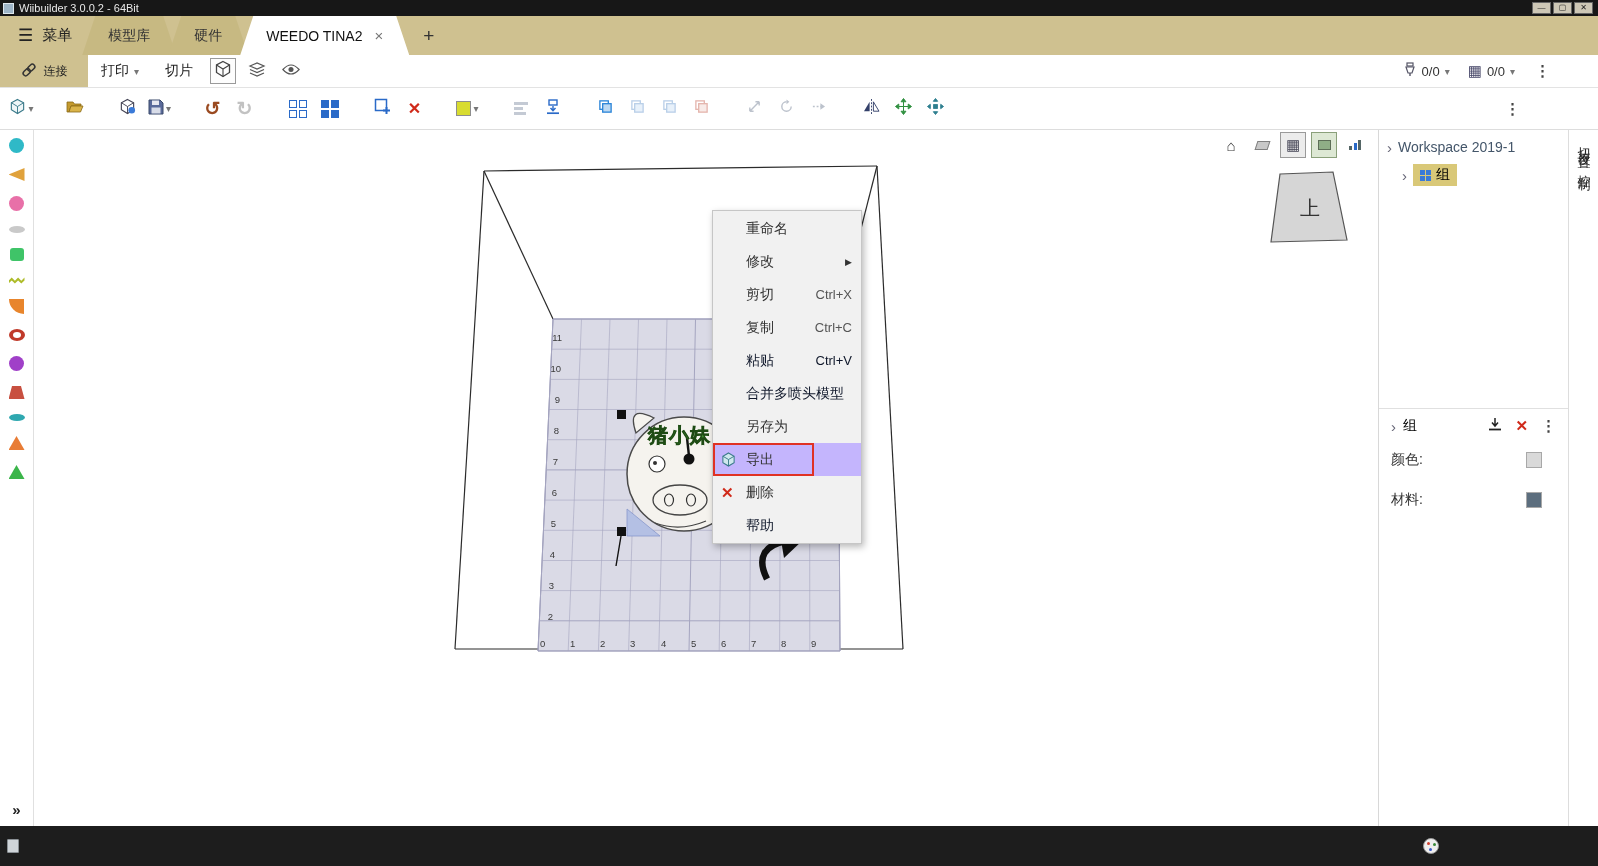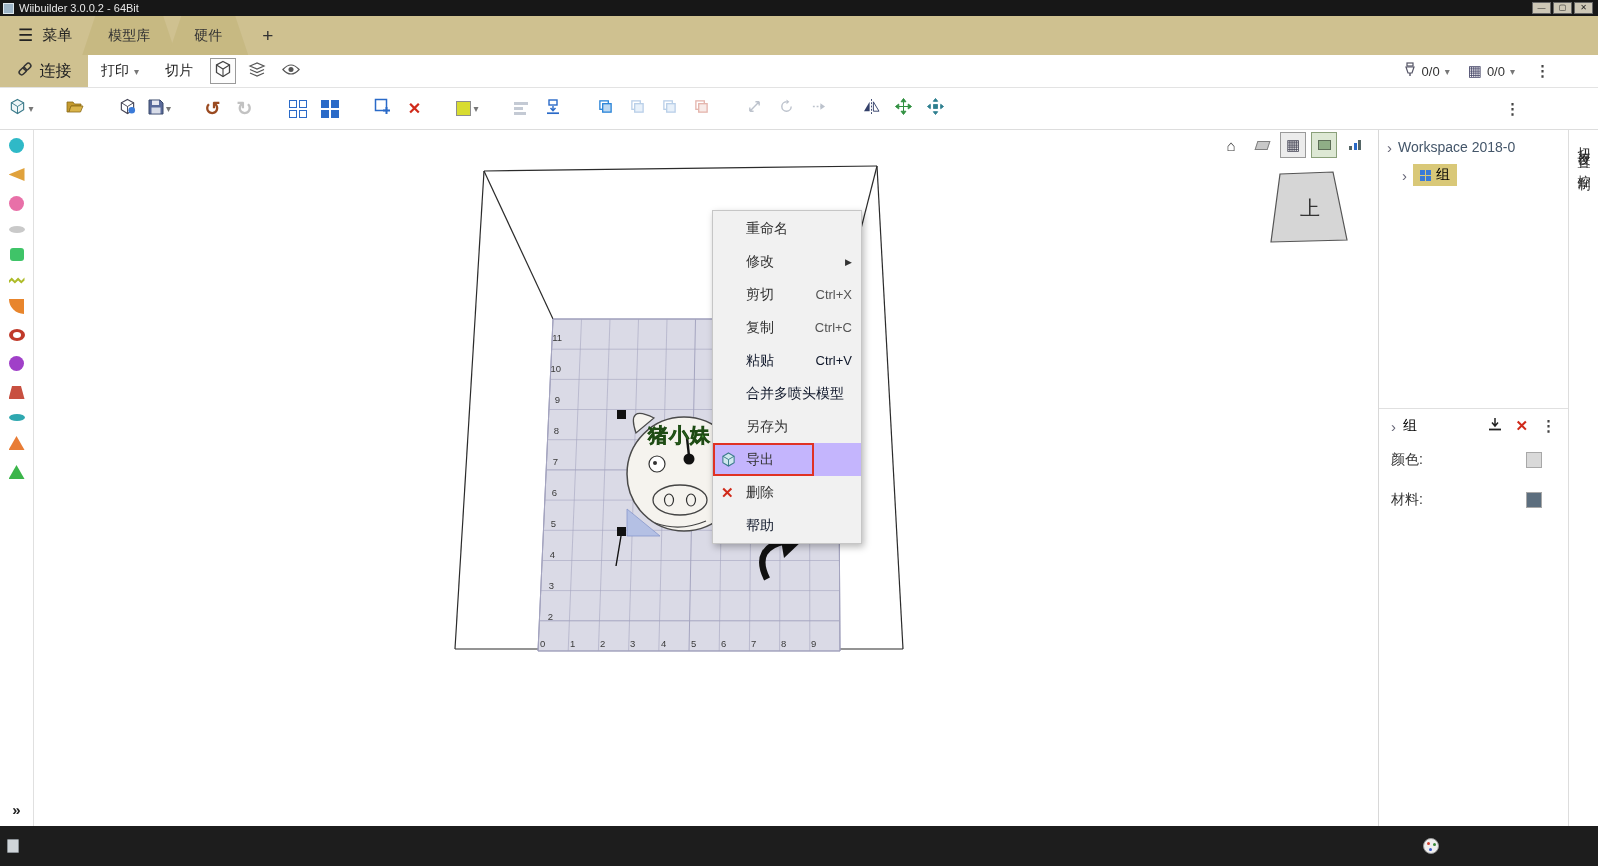--- a/index.html
+++ b/index.html
@@ -17,21 +17,21 @@
   .menu-btn{display:flex;align-items:center;gap:9px;padding:0 18px;font-size:15px;color:#222;cursor:default}
   .mi{font-size:17px;color:#222}
   .tab{display:flex;align-items:center;justify-content:center;font-size:14px;color:#333;clip-path:polygon(13px 0,calc(100% - 13px) 0,100% 100%,0 100%);padding:16px 26px;margin-left:-8px}
   .tab.inactive{background:#c7b982}
   .tab.active{background:#fff;color:#111}
   .tab-close{margin-left:12px;color:#777;font-size:15px;line-height:1}
   .add-tab{display:flex;align-items:center;padding:0 14px;font-size:19px;color:#333}
 
   
   .toolbar-main{height:33px;background:#fff;border-bottom:1px solid #e3e3e3;display:flex;align-items:center;flex:0 0 auto}
-  .connect{width:88px;height:100%;background:#cfc190;display:flex;align-items:center;justify-content:center;gap:7px;font-size:16px;color:#222}
+  .connect{width:88px;height:100%;background:#cfc190;display:flex;align-items:center;justify-content:center;gap:7px;font-size:12px;color:#222}
   .tb-text-btn{display:flex;align-items:center;gap:5px;font-size:14px;color:#222;padding:0 13px}
   .tb-text-btn:first-of-type{margin-left:10px}
   .caret{font-size:10px;color:#777}
   .view-toggle{width:26px;height:26px;display:flex;align-items:center;justify-content:center;margin:0 4px;border:1px solid transparent}
   .view-toggle.sel{border:1px solid #9a9a9a;background:#fdfdfd}
   .counters{margin-left:auto;display:flex;align-items:center;gap:18px}
   .counter{display:flex;align-items:center;gap:5px;font-size:13px;color:#333}
   .dots{font-size:15px;color:#444;font-weight:bold;padding:0 8px}
   .dots.r2{margin:0 40px 0 12px}
 
@@ -138,20 +138,24 @@
   <div class="tabbar">
     <div class="menu-btn">
       <span class="mi">☰</span>
       <span>菜单</span>
     </div>
     <div class="tab inactive">
       <span>模型库</span>
     </div>
     <div class="tab inactive">
       <span>硬件</span>
+    </div>
+    <div class="tab active">
+      <span>WEEDO TINA2</span>
+      <span class="tab-close">×</span>
     </div>
     <div class="add-tab">+</div>
   </div>
 
   <div class="toolbar-main">
     <div class="connect">
       <span>
         <svg width="16" height="16" viewBox="0 0 16 16">
             <g transform="rotate(-45 8 8)" stroke="#333" fill="none" stroke-width="1.5">
               <rect x="0.8" y="5.5" width="8" height="5" rx="2.5"></rect>
@@ -598,21 +602,21 @@
           <span class="cm-icon"></span>
           <span>帮助</span>
         </div>
       </div>
     </div>
 
     <div class="rpanel">
       <div class="tree">
         <div class="trow">
           <span class="chev">›</span>
-          <span class="ws-label">Workspace 2018-0</span>
+          <span class="ws-label">Workspace 2019-1</span>
         </div>
         <div class="trow" style="margin-left:15px">
           <span class="chev">›</span>
           <span class="grp-sel">
             <span class="bluegrid">
                 <i></i>
                 <i></i>
                 <i></i>
                 <i></i>
               </span>

